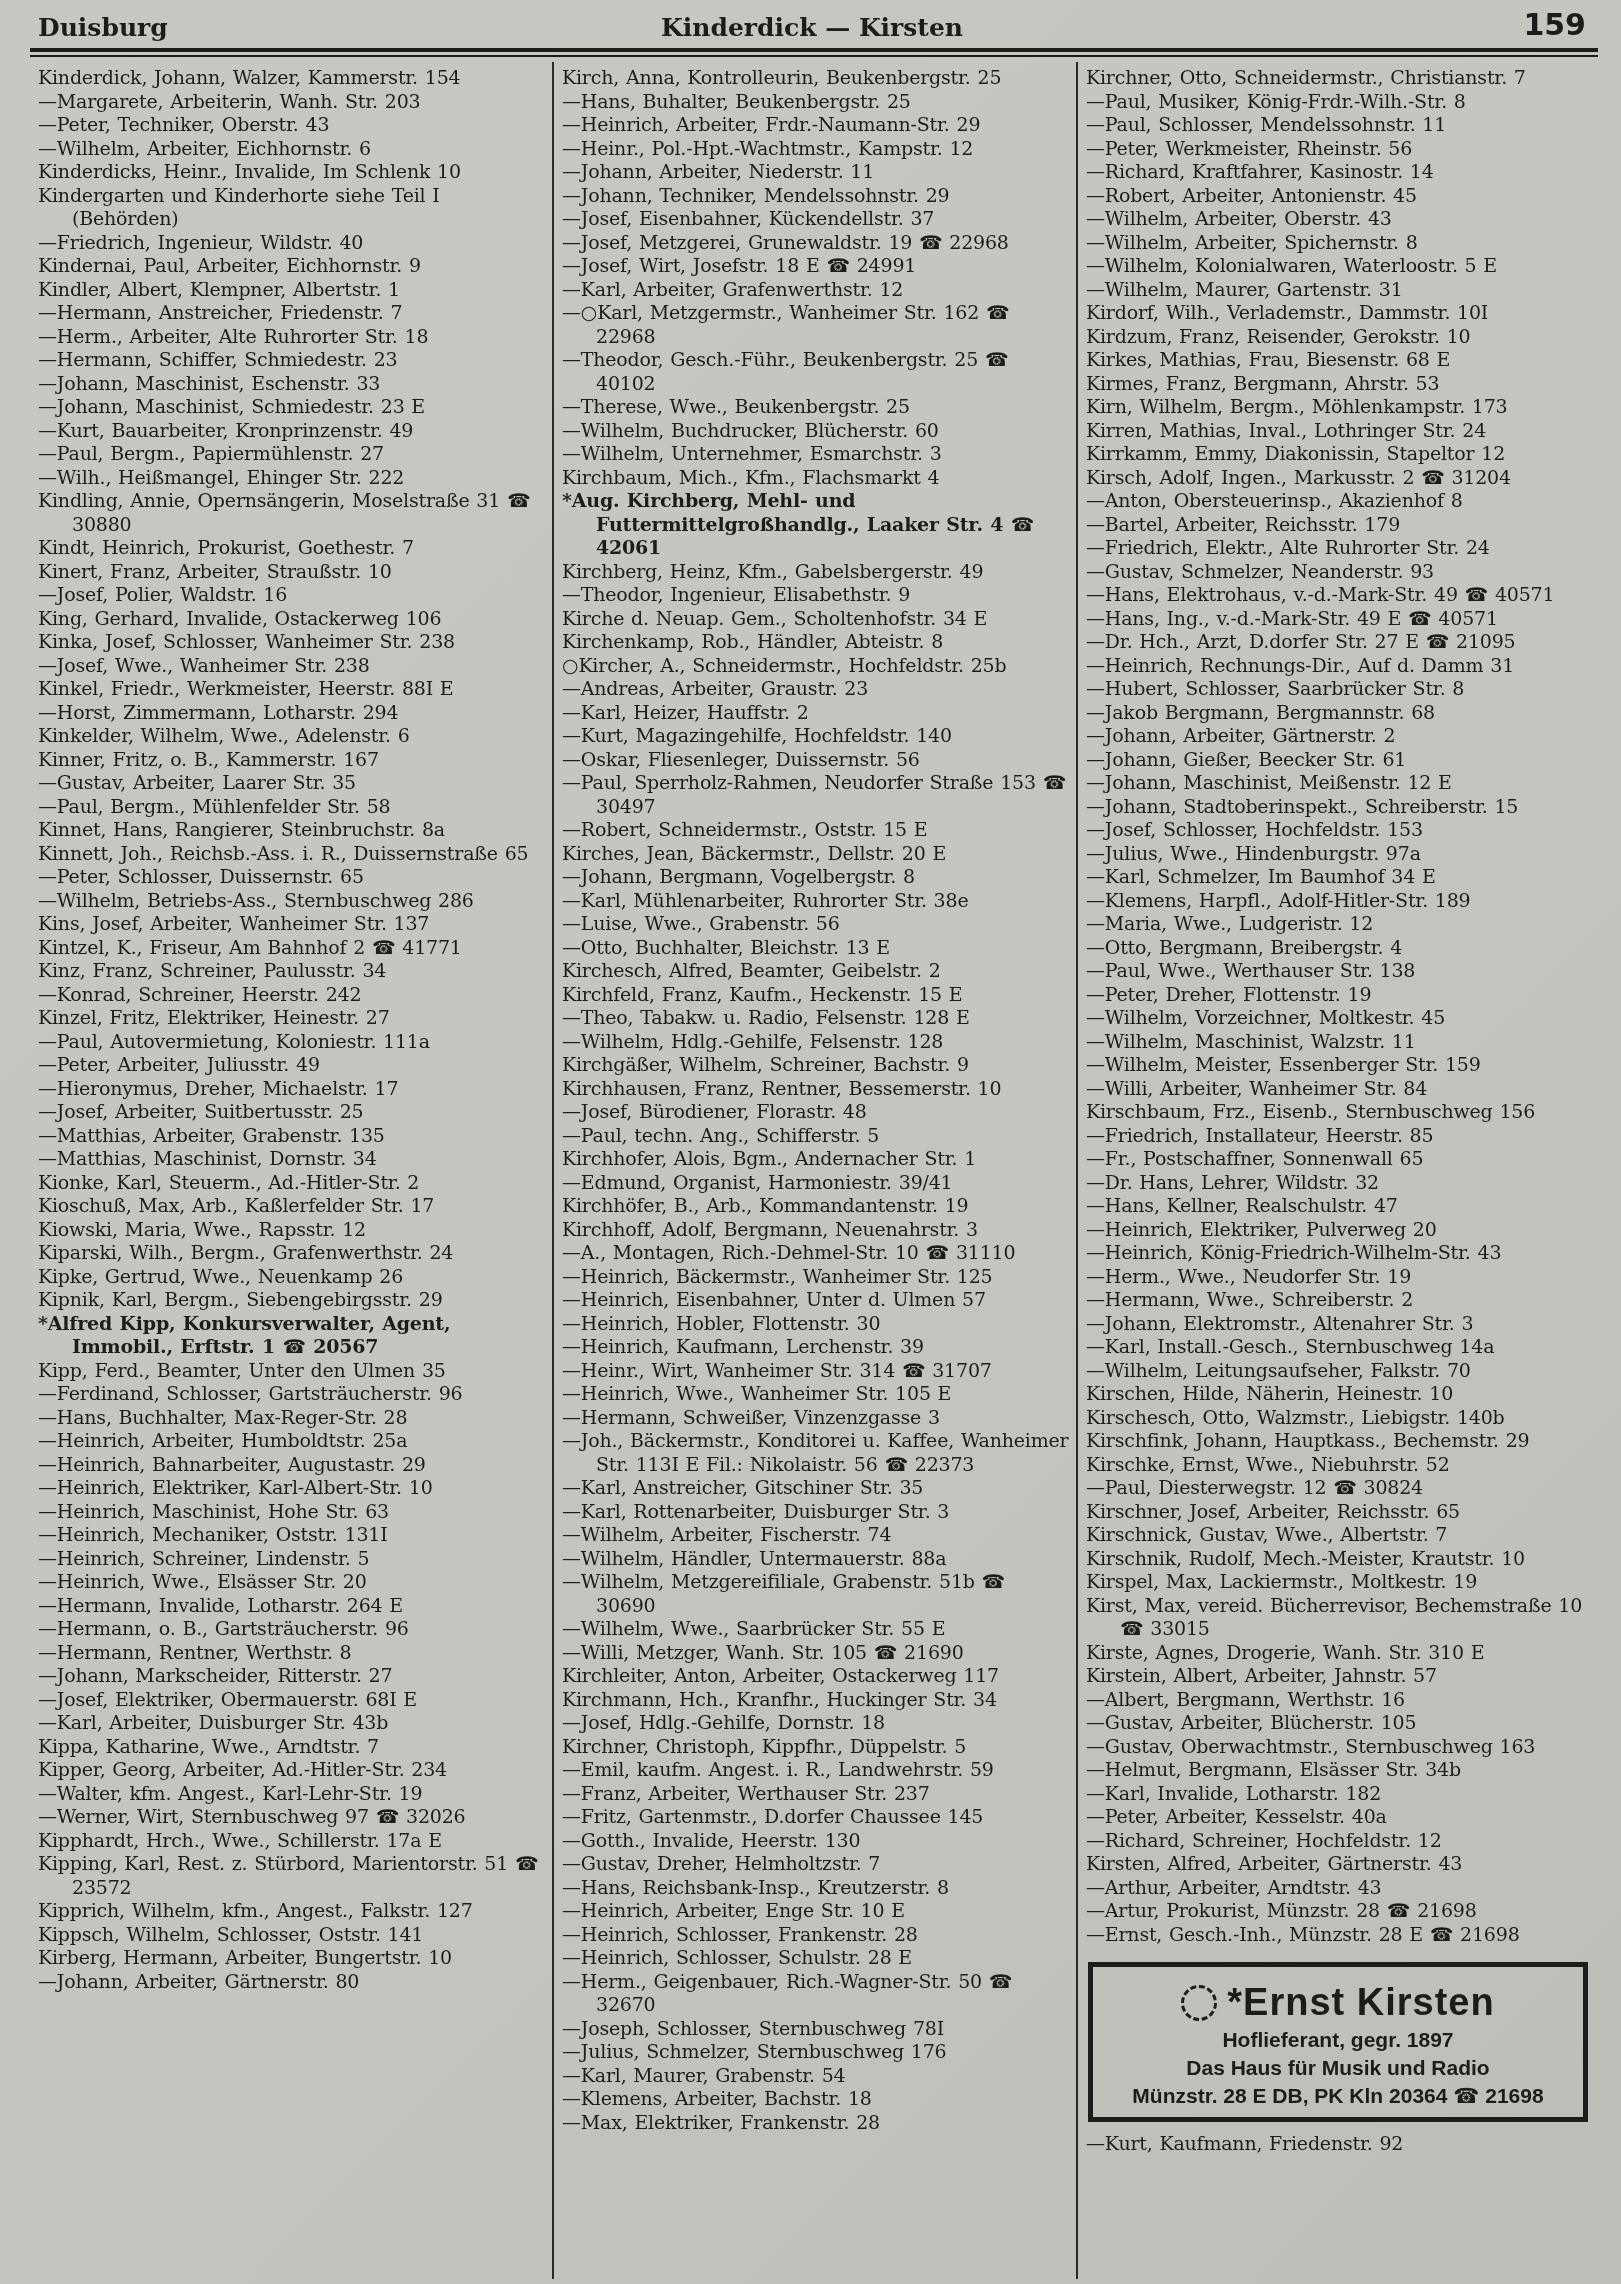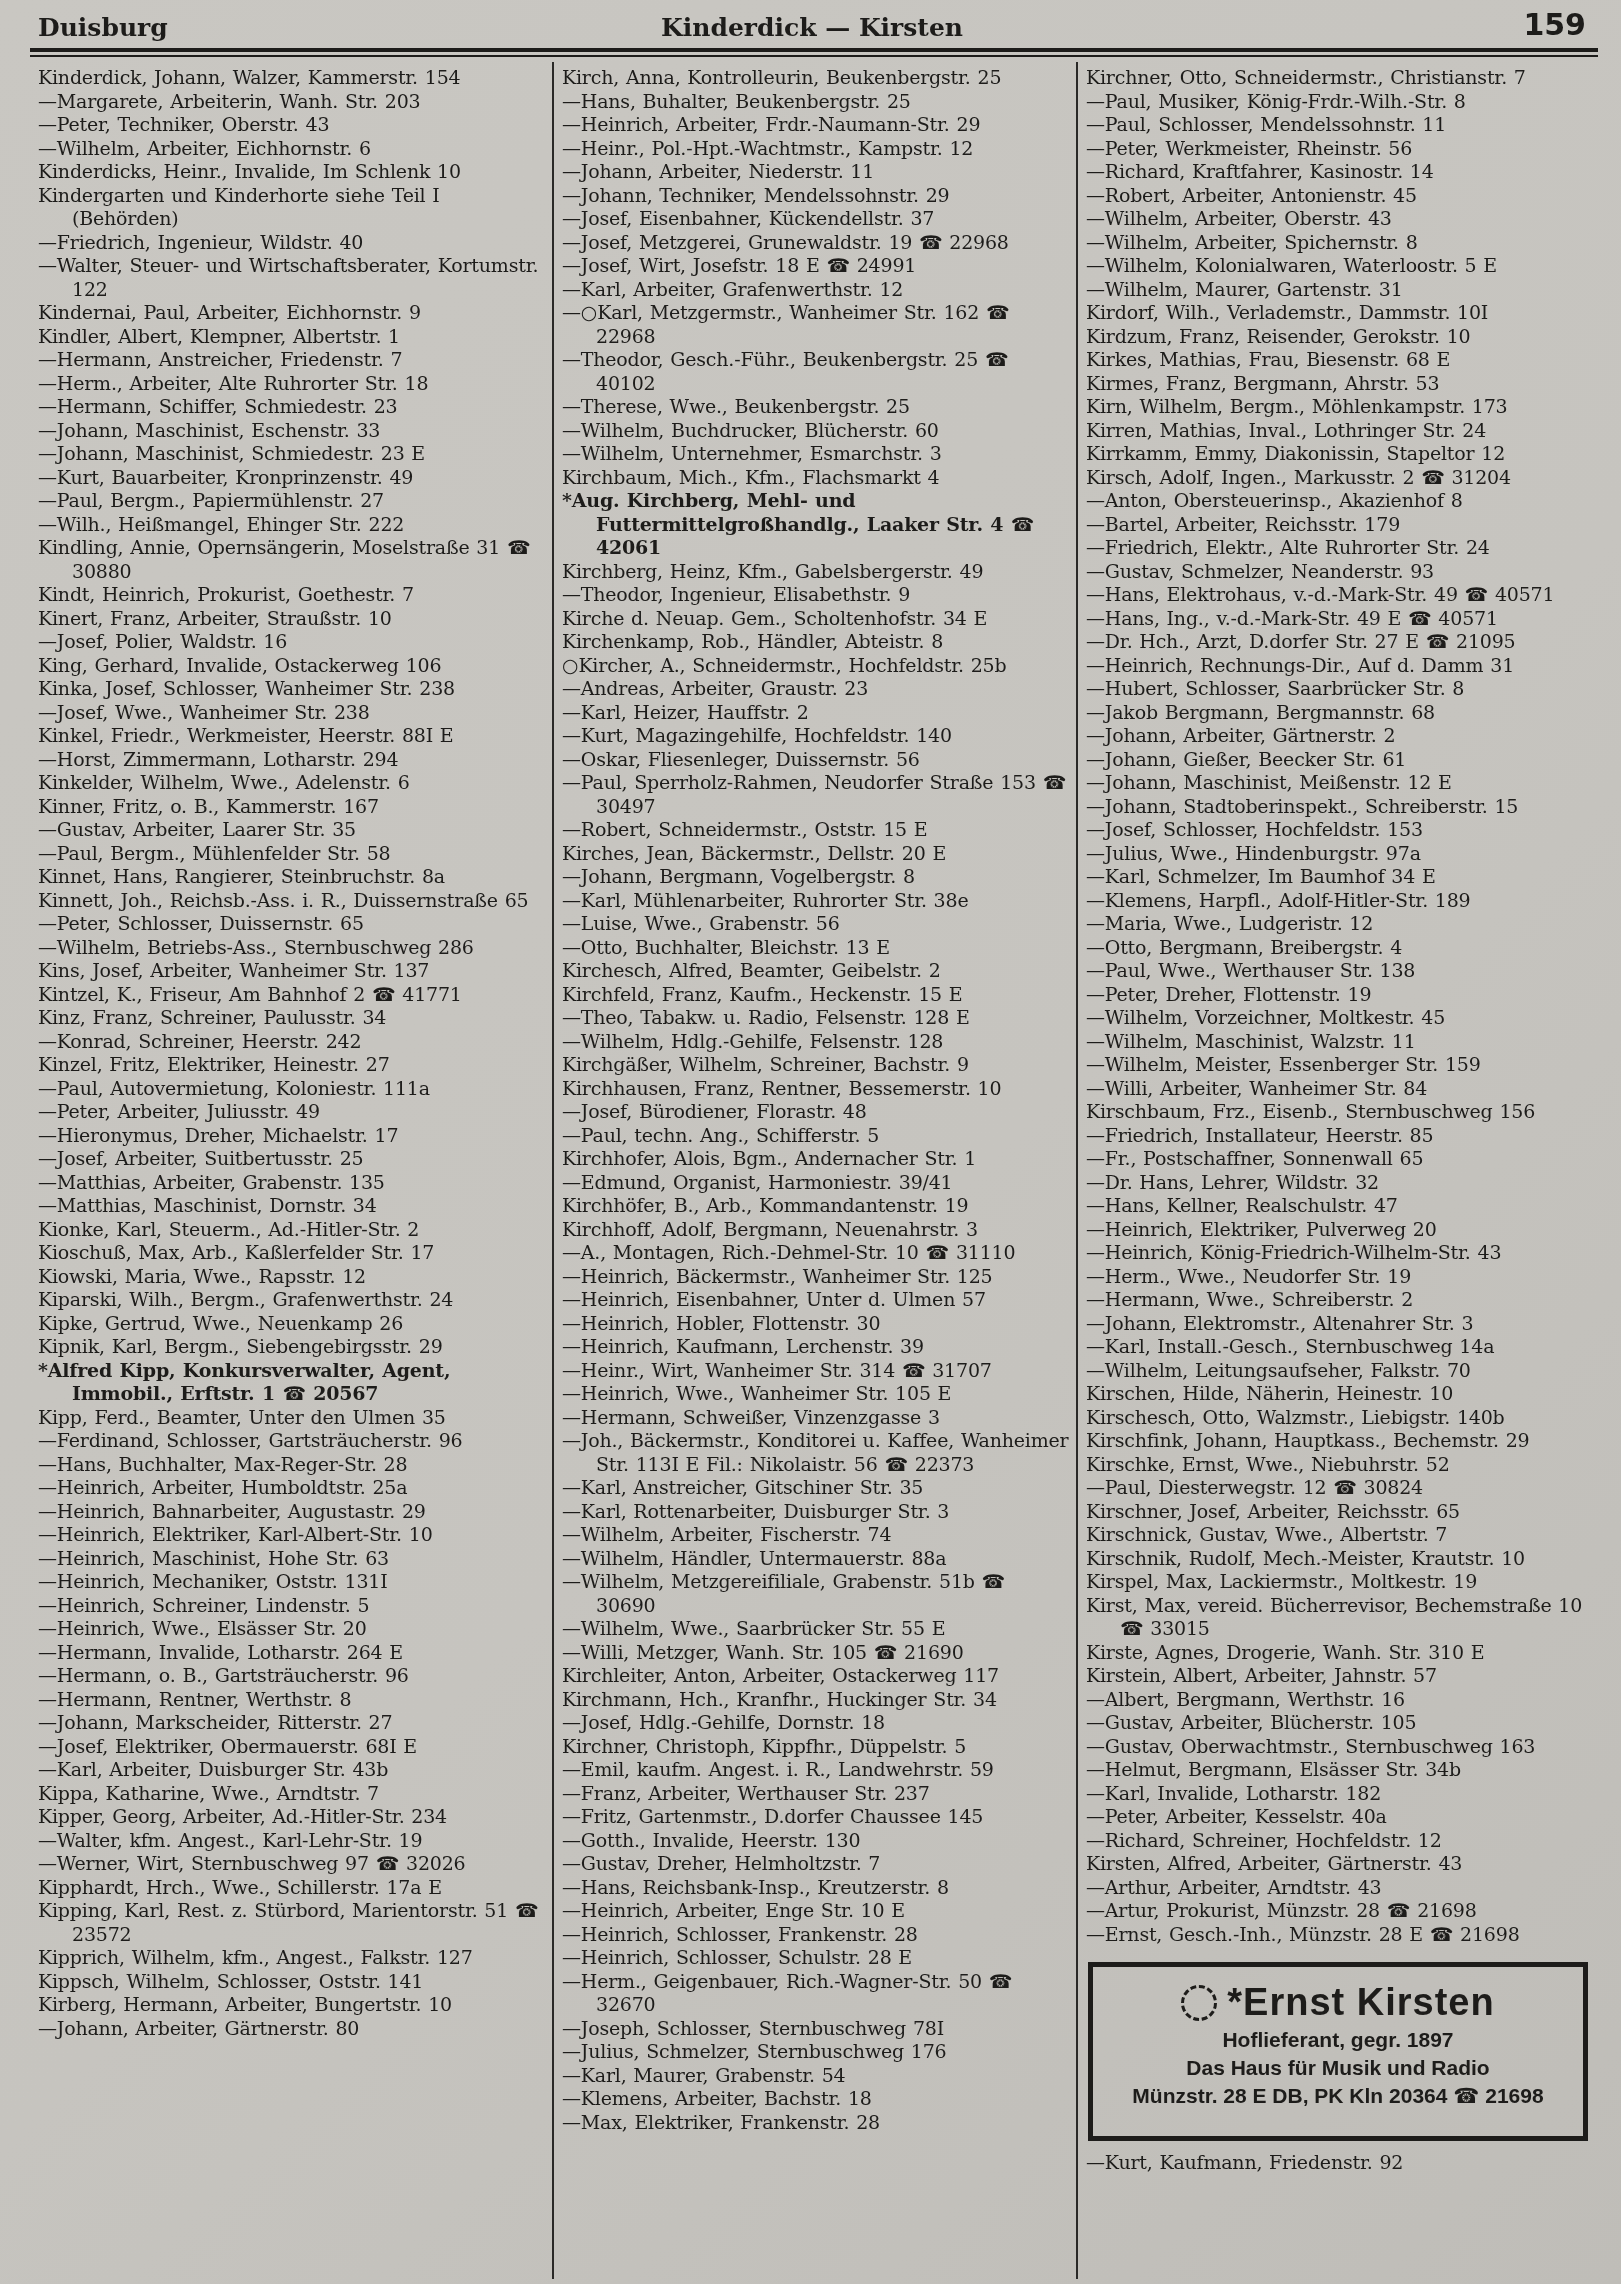--- a/index.html
+++ b/index.html
@@ -39,21 +39,21 @@
     line-height:23.5px;
     letter-spacing:-0.2px;
     padding-left:34px;
     text-indent:-34px;
     word-spacing:1px;
   }
   .bold-entry{font-weight:bold;}
   .ad-box{
     border:5px solid #1d1c1a;
     margin:16px 6px 10px 2px;
-    padding:14px 8px 28px 8px;
+    padding:14px 8px 9px 8px;
     text-align:center;
     font-family:"Liberation Sans","DejaVu Sans",sans-serif;
   }
   .ad-title-row{display:flex;align-items:center;justify-content:center;gap:10px;}
   .laurel{
     display:inline-block;width:36px;height:36px;
     border:3px dashed #1d1c1a;border-radius:50%;
     box-sizing:border-box;
   }
   .ad-title{font-size:38px;font-weight:bold;letter-spacing:1px;}
@@ -74,21 +74,20 @@
 
   <div class="columns">
     <div class="col">
         <div class="entry">Kinderdick, Johann, Walzer, Kammerstr. 154</div>
         <div class="entry">—Margarete, Arbeiterin, Wanh. Str. 203</div>
         <div class="entry">—Peter, Techniker, Oberstr. 43</div>
         <div class="entry">—Wilhelm, Arbeiter, Eichhornstr. 6</div>
         <div class="entry">Kinderdicks, Heinr., Invalide, Im Schlenk 10</div>
         <div class="entry">Kindergarten und Kinderhorte siehe Teil I (Behörden)</div>
         <div class="entry">—Friedrich, Ingenieur, Wildstr. 40</div>
-        <div class="entry">—Walter, Steuer- und Wirtschaftsberater, Kortumstr. 122</div>
         <div class="entry">Kindernai, Paul, Arbeiter, Eichhornstr. 9</div>
         <div class="entry">Kindler, Albert, Klempner, Albertstr. 1</div>
         <div class="entry">—Hermann, Anstreicher, Friedenstr. 7</div>
         <div class="entry">—Herm., Arbeiter, Alte Ruhrorter Str. 18</div>
         <div class="entry">—Hermann, Schiffer, Schmiedestr. 23</div>
         <div class="entry">—Johann, Maschinist, Eschenstr. 33</div>
         <div class="entry">—Johann, Maschinist, Schmiedestr. 23 E</div>
         <div class="entry">—Kurt, Bauarbeiter, Kronprinzenstr. 49</div>
         <div class="entry">—Paul, Bergm., Papiermühlenstr. 27</div>
         <div class="entry">—Wilh., Heißmangel, Ehinger Str. 222</div>

